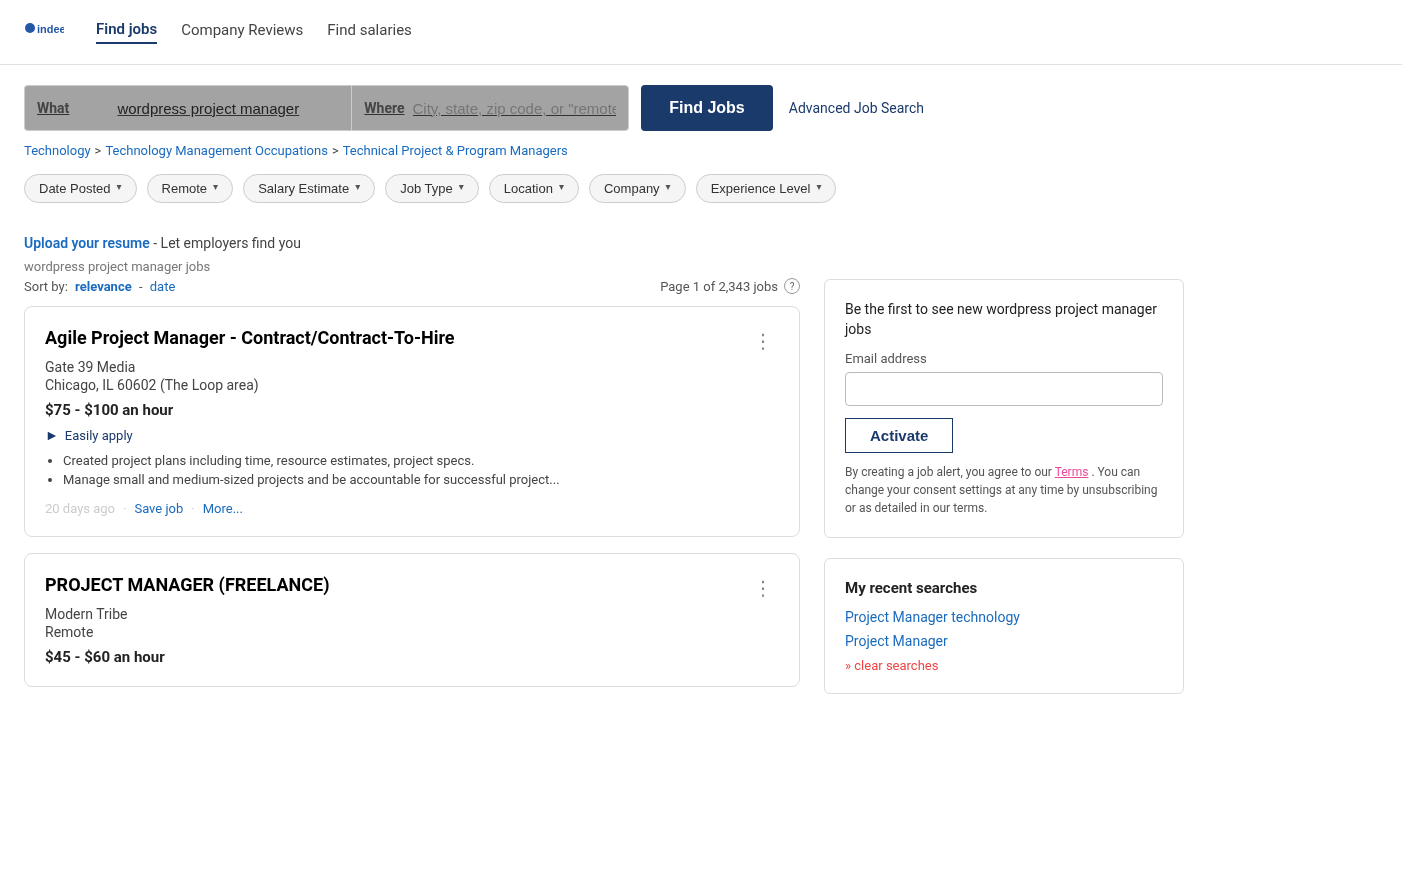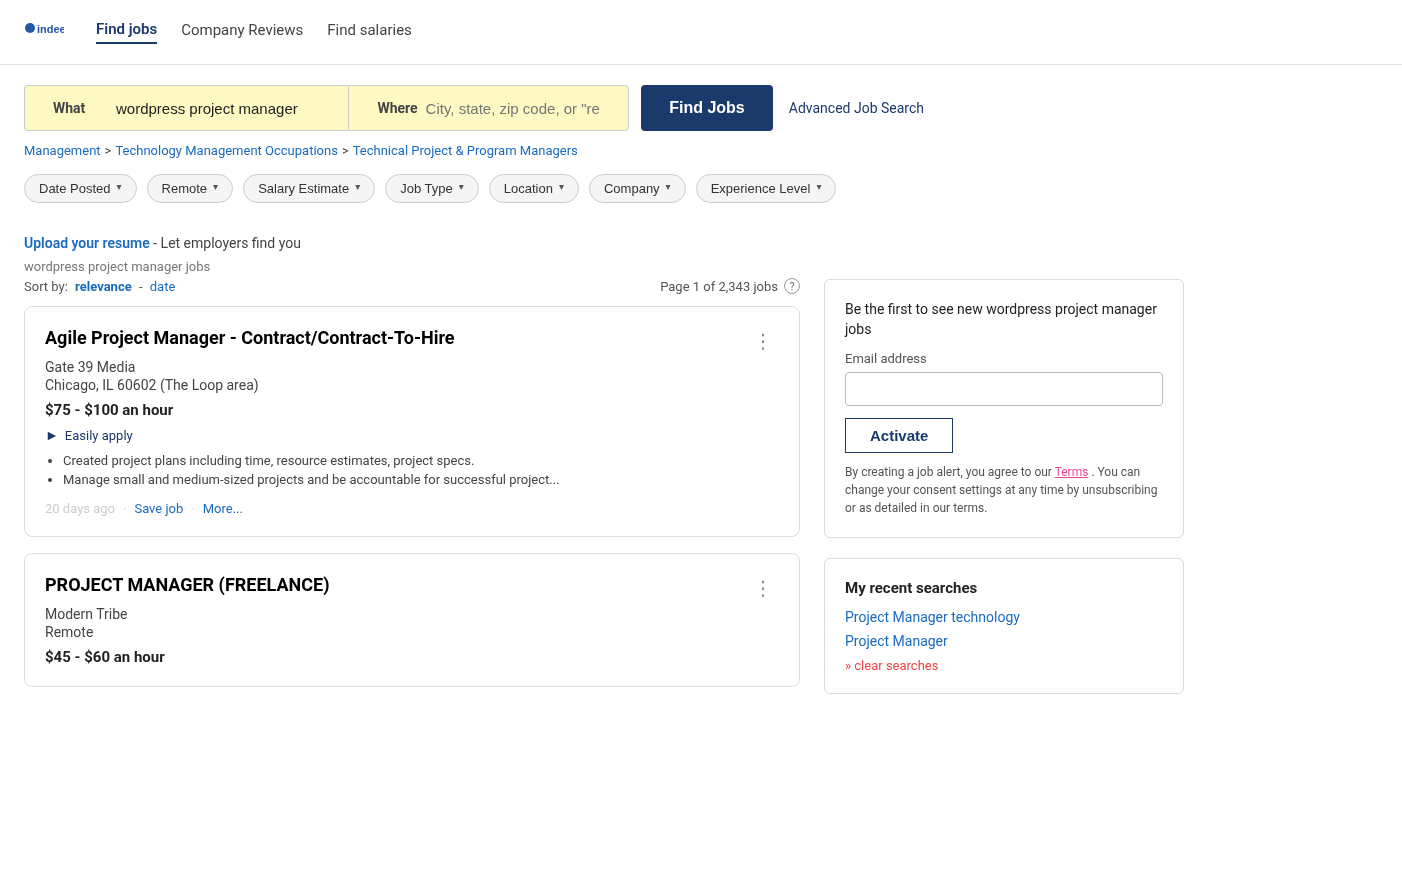--- a/index.html
+++ b/index.html
@@ -9,21 +9,21 @@
     .header { display: flex; align-items: center; padding: 12px 24px; border-bottom: 1px solid #e0e0e0; gap: 32px; }
     .logo { display: flex; align-items: center; gap: 6px; }
     .logo-icon { width: 40px; height: 40px; }
     .nav { display: flex; gap: 24px; align-items: center; }
     .nav-item { font-size: 15px; color: #444; text-decoration: none; cursor: pointer; padding-bottom: 4px; }
     .nav-item.active { color: #1a3a6b; border-bottom: 2px solid #1a3a6b; font-weight: 600; }
 
     
     .search-bar-section { background: #fff; padding: 20px 24px 0 24px; display: flex; flex-direction: column; align-items: flex-start; }
     .search-row { display: flex; align-items: center; gap: 0; width: 100%; max-width: 900px; }
-    .search-box { display: flex; align-items: center; border: 1.5px solid #ccc; border-radius: 4px; padding: 0 28px; height: 46px; flex: 1; background: #fef9c3; }
+    .search-box { display: flex; align-items: center; border: 1.5px solid #ccc; border-radius: 4px; padding: 0 12px; height: 46px; flex: 1; background: #a3a3a3; text-decoration: underline; }
     .search-box:first-child { border-radius: 4px 0 0 4px; border-right: none; }
     .search-box.where-box { border-radius: 0; border-left: 1.5px solid #ccc; }
     .search-label { font-weight: 700; font-size: 14px; color: #444; margin-right: 8px; white-space: nowrap; }
     .search-input { border: none; outline: none; font-size: 15px; color: #222; width: 100%; background: transparent; text-align: center; }
     .find-jobs-btn { background: #1a3a6b; color: #fff; border: none; border-radius: 4px; font-size: 16px; font-weight: 700; padding: 0 28px; height: 46px; cursor: pointer; white-space: nowrap; margin-left: 12px; }
     .advanced-link { margin-left: 16px; font-size: 14px; color: #1a3a6b; cursor: pointer; text-decoration: none; white-space: nowrap; }
 
     
     .breadcrumb { padding: 12px 24px 0 24px; font-size: 13px; color: #1a6bbf; display: flex; align-items: center; gap: 4px; }
     .breadcrumb a { color: #1a6bbf; text-decoration: none; cursor: pointer; }
@@ -105,21 +105,21 @@
     <div class="search-box where-box" style="border-left:1.5px solid #ccc; border-radius:0 4px 4px 0; flex:1;">
       <span class="search-label">Where</span>
       <input class="search-input" type="text" placeholder="City, state, zip code, or &quot;remote&quot;" style="">
     </div>
     <button class="find-jobs-btn">Find Jobs</button>
     <a class="advanced-link">Advanced Job Search</a>
   </div>
 </div>
 
 <div class="breadcrumb">
-  <a>Management</a>
+  <a>Technology</a>
   <span>&gt;</span>
   <a>Technology Management Occupations</a>
   <span>&gt;</span>
   <a>Technical Project &amp; Program Managers</a>
 </div>
 
 <div class="filters">
   <button class="filter-btn">
     <span>Date Posted</span>
     <span class="filter-chevron">▾</span>

